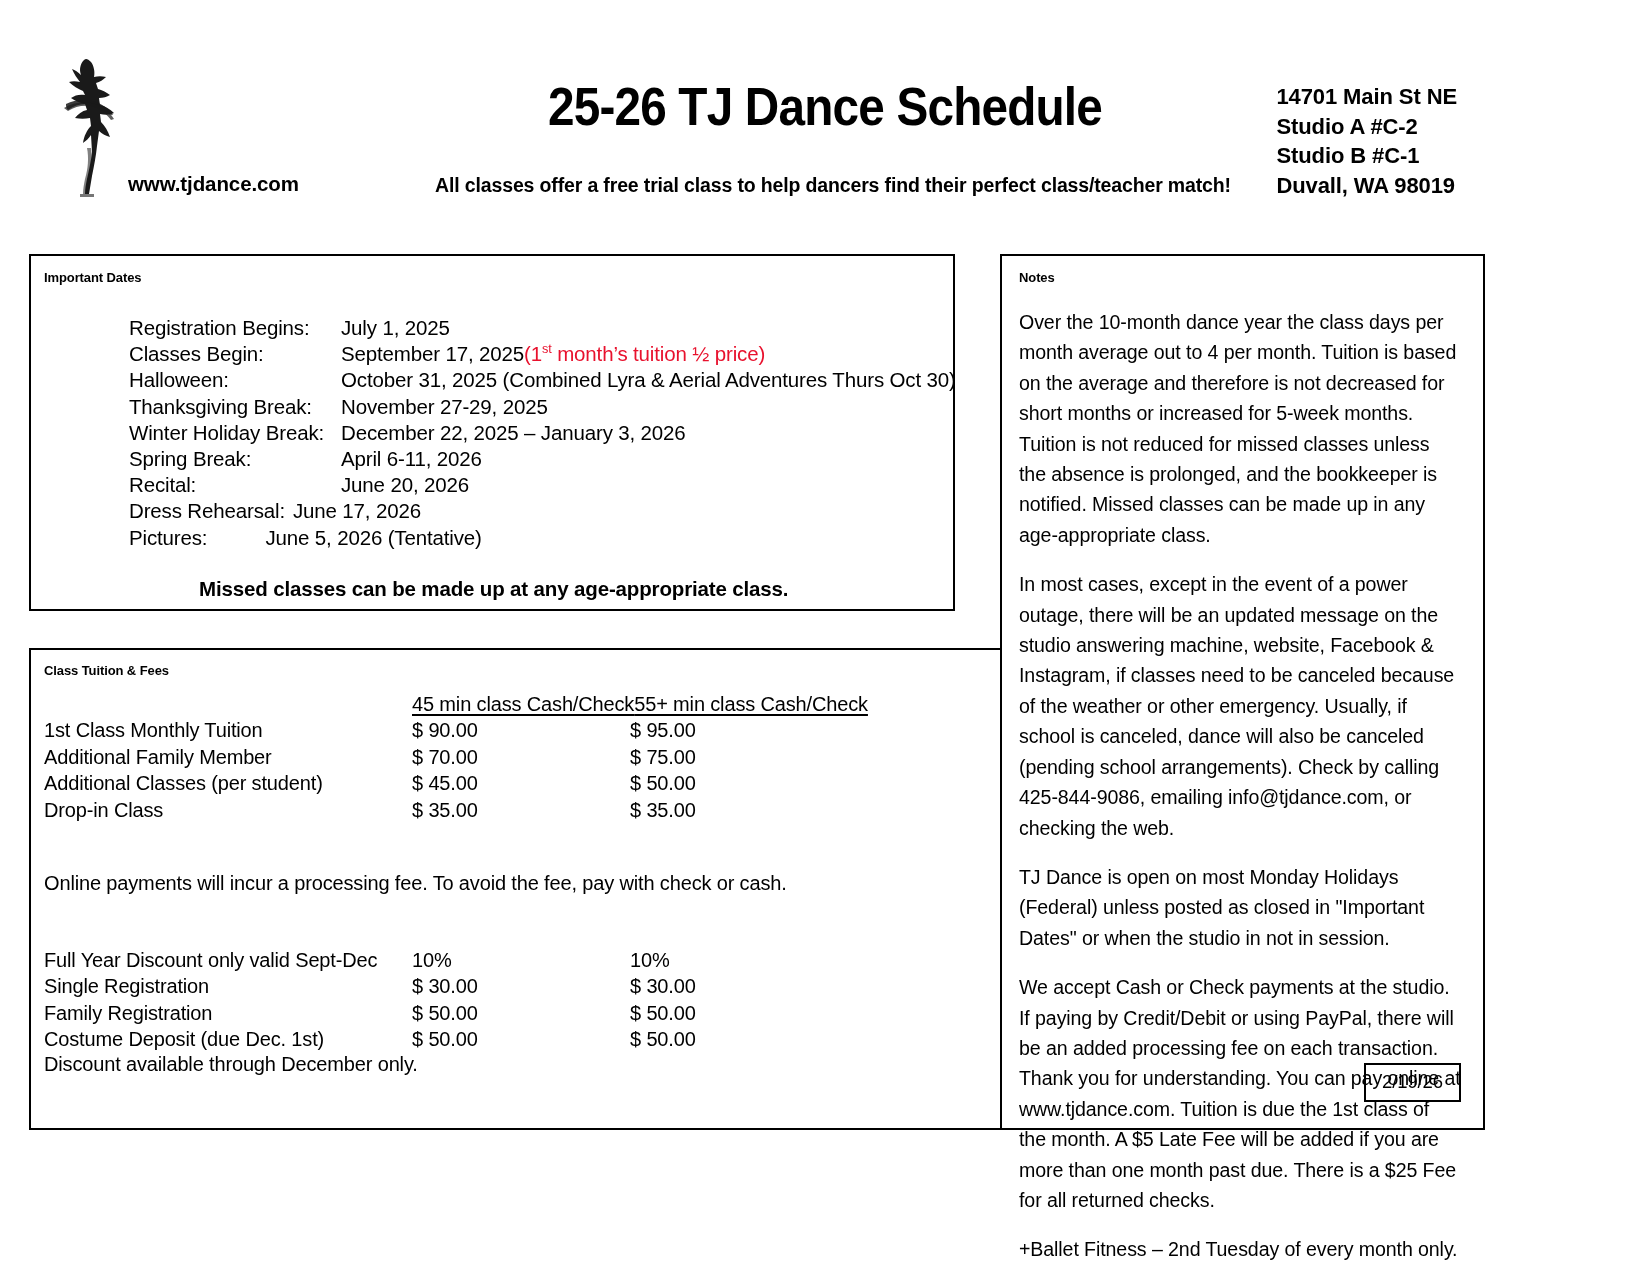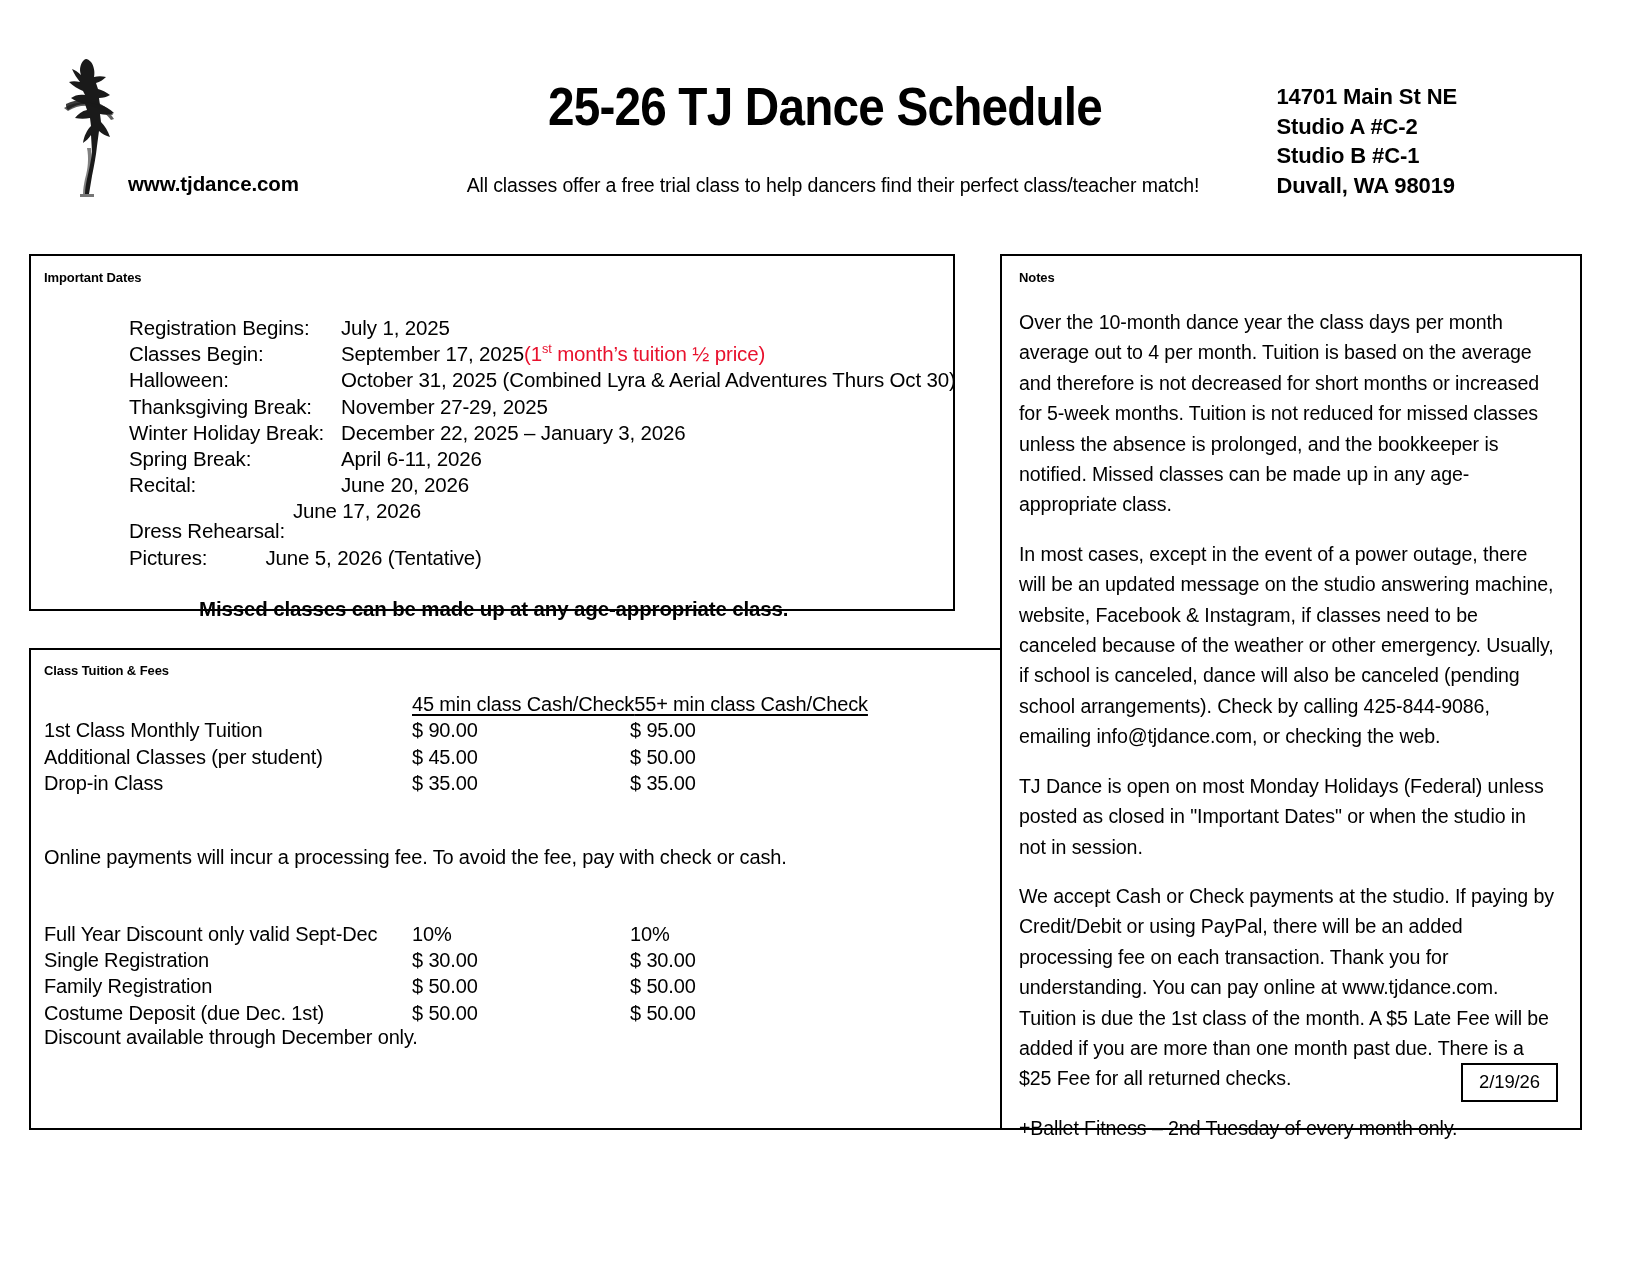--- a/index.html
+++ b/index.html
@@ -50,21 +50,21 @@
     letter-spacing: -0.9px;
     transform: scaleX(0.9);
   }
   .doc-subtitle {
     position: absolute;
     left: 16px;
     right: 0;
     top: 174px;
     text-align: center;
     font-size: 19.5px;
-    font-weight: normal;
+    font-weight: bold;
     letter-spacing: -0.15px;
   }
   .address {
     position: absolute;
     right: 193px;
     top: 82px;
     font-size: 22px;
     font-weight: bold;
     line-height: 29.5px;
     letter-spacing: -0.1px;
@@ -103,21 +103,20 @@
     padding-left: 85px;
   }
   .date-row .lbl {
     width: 212px;
     flex: 0 0 212px;
   }
   .date-row.tabbed .lbl {
     width: auto;
     flex: 0 0 auto;
     padding-right: 8px;
-    margin-top: 20px;
   }
   .date-row.tabbed .val { padding-left: 0; }
   .date-row.pictures .lbl {
     width: auto;
     flex: 0 0 auto;
     padding-right: 58px;
   }
   .red { color: #e8112d; }
   .sup {
     font-size: 0.62em;
@@ -172,21 +171,21 @@
   .fee-group-2 { margin-top: 52px; }
   .fee-footnote {
     font-size: 20px;
     letter-spacing: -0.15px;
   }
 
   
   #notes-panel {
     left: 1000px;
     top: 254px;
-    width: 582px;
+    width: 485px;
     height: 876px;
     padding: 14px 22px 0 17px;
   }
   .notes-body {
     margin-top: 22px;
     font-size: 19.6px;
     line-height: 30.4px;
     letter-spacing: -0.1px;
   }
   .notes-body p {
@@ -305,20 +304,25 @@
       <div class="c1">45 min class Cash/Check</div>
       <div class="c2">55+ min class Cash/Check</div>
     </div>
     <div id="fee-rows-1">
         <div class="fee-row">
           <div class="c0">1st Class Monthly Tuition</div>
           <div class="c1">$ 90.00</div>
           <div class="c2">$ 95.00</div>
         </div>
         <div class="fee-row">
+          <div class="c0">Additional Family Member</div>
+          <div class="c1">$ 70.00</div>
+          <div class="c2">$ 75.00</div>
+        </div>
+        <div class="fee-row">
           <div class="c0">Additional Classes (per student)</div>
           <div class="c1">$ 45.00</div>
           <div class="c2">$ 50.00</div>
         </div>
         <div class="fee-row">
           <div class="c0">Drop-in Class</div>
           <div class="c1">$ 35.00</div>
           <div class="c2">$ 35.00</div>
         </div>
       </div>

